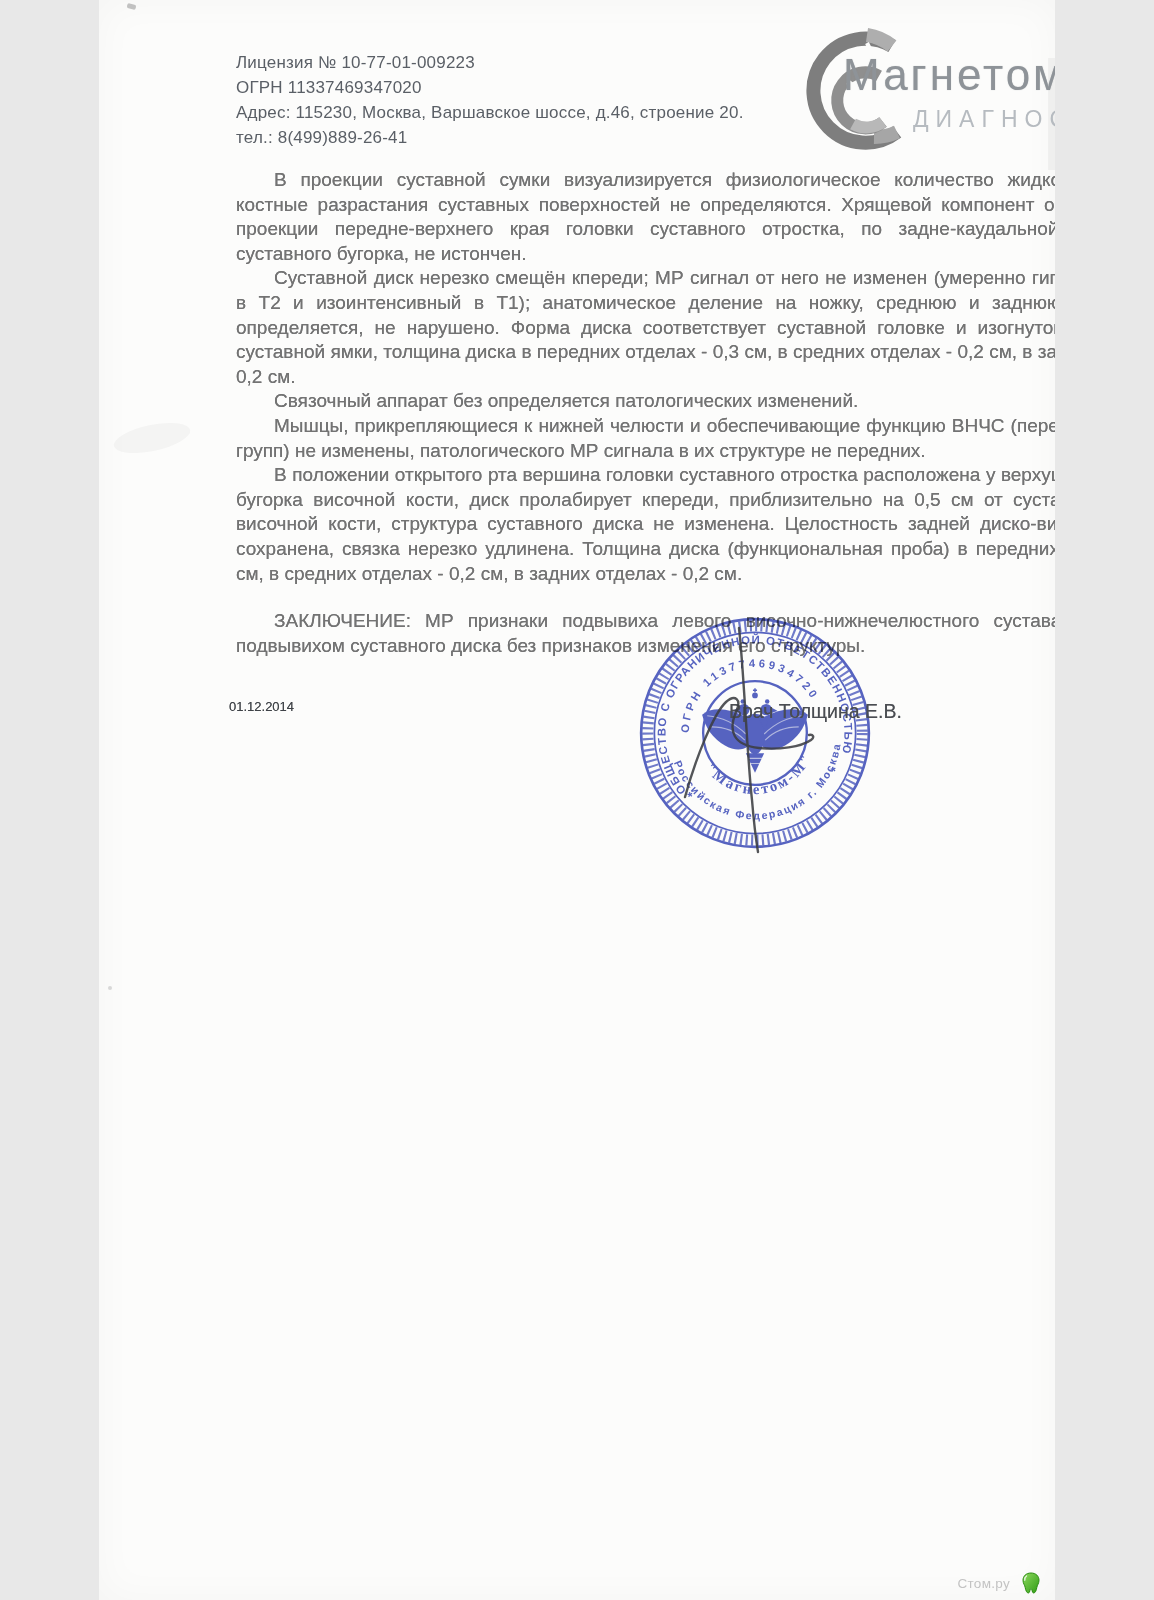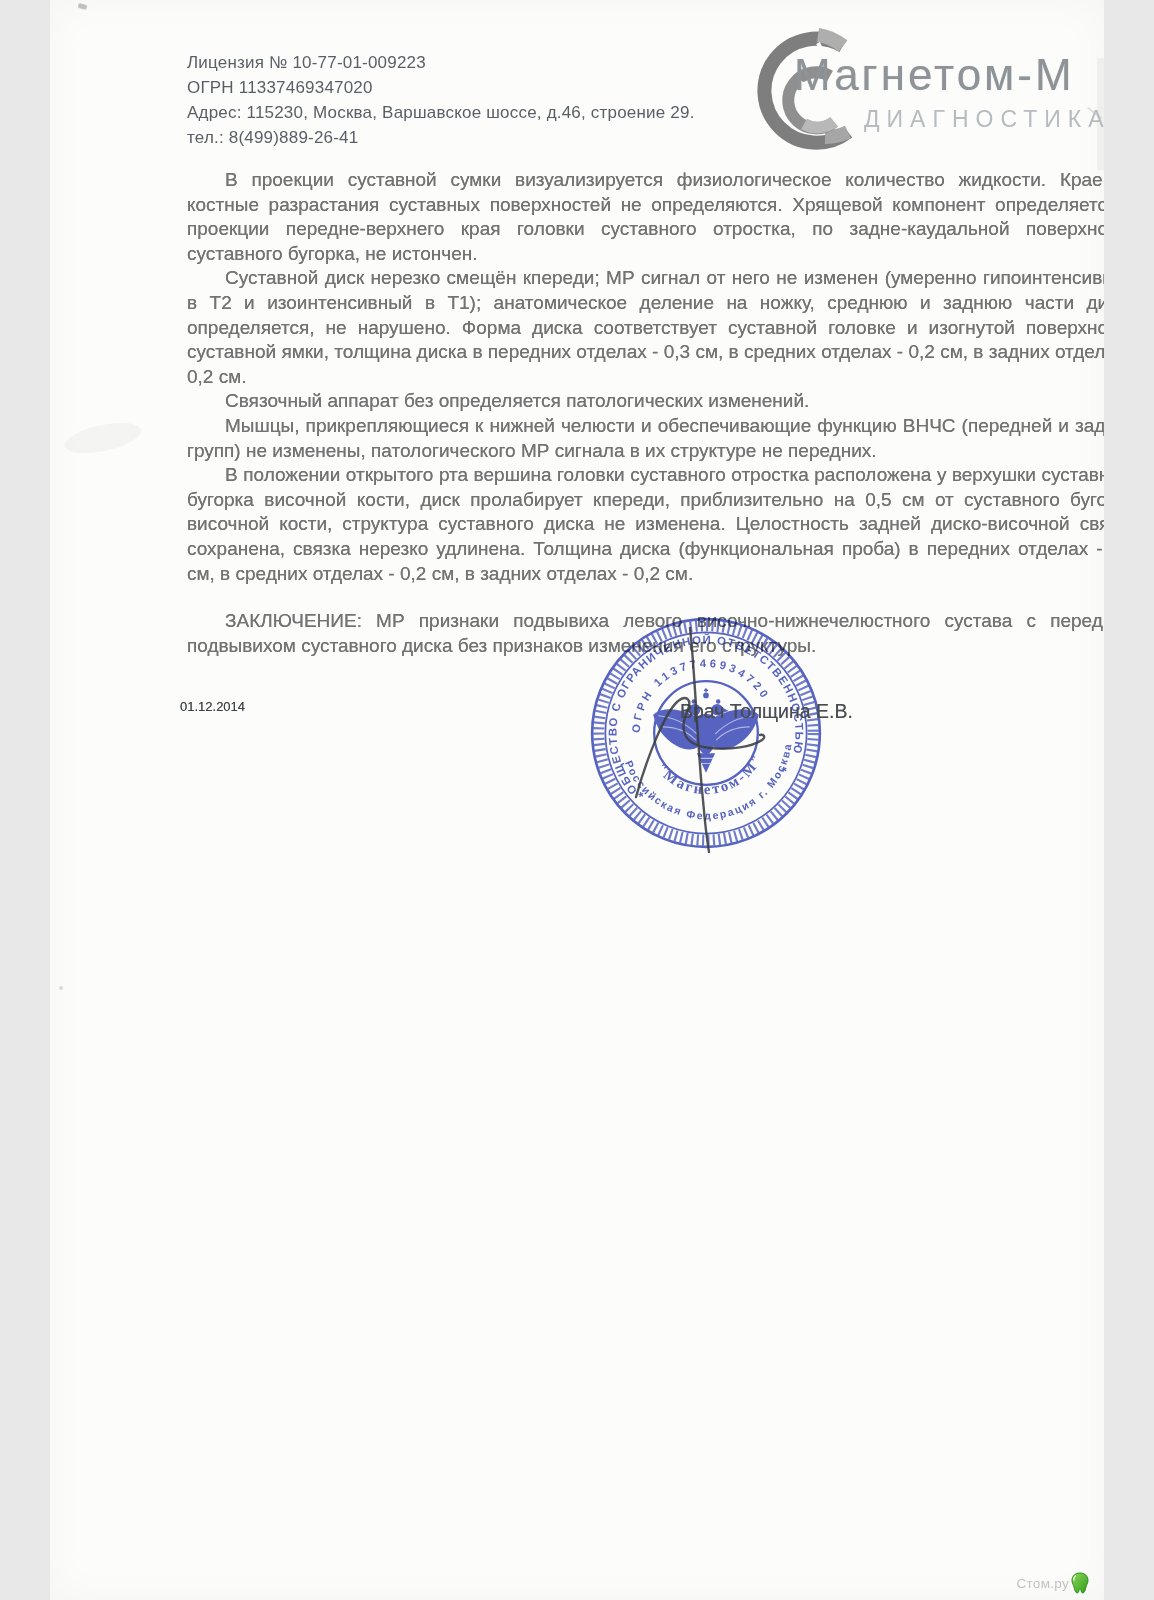--- a/index.html
+++ b/index.html
@@ -1,17 +1,17 @@
 <!DOCTYPE html>
 <html><head>
 <meta charset="utf-8">
 <style>
   html,body{margin:0;padding:0;background:#e8e8e8;}
   .page{
-    position:relative;width:1054px;height:1600px;margin:0 auto;
+    position:relative;width:956px;height:1600px;margin:0 auto;
     background:#fcfcfb;overflow:hidden;
     box-shadow:inset 0 0 40px rgba(0,0,0,0.03);
     font-family:"Liberation Sans",sans-serif;
   }
   
   .header-info{
     position:absolute;left:137px;top:50px;width:540px;
     color:#5a5f66;font-size:17px;line-height:25px;letter-spacing:.2px;
   }
   .header-info div{white-space:nowrap;}
@@ -50,21 +50,21 @@
   .stamp{
     position:absolute;left:533px;top:610px;width:246px;height:246px;
     mix-blend-mode:multiply;opacity:.93;filter:blur(.3px);z-index:4;
   }
   .signature{
     position:absolute;left:0;top:0;width:1154px;height:1600px;
     z-index:6;pointer-events:none;
   }
   
   .watermark{
-    position:absolute;right:14px;bottom:6px;display:flex;align-items:center;gap:1px;
+    position:absolute;right:14px;bottom:6px;display:flex;align-items:center;gap:11px;
   }
   .watermark-text{font-size:13.5px;color:#c3c3c3;letter-spacing:.3px;}
   
   .artifact{position:absolute;pointer-events:none;}
   .a1{left:14px;top:425px;width:78px;height:26px;border-radius:50%;
       background:rgba(80,80,80,.045);transform:rotate(-12deg);}
   .a2{left:9px;top:986px;width:4px;height:4px;border-radius:50%;background:rgba(60,60,60,.18);}
   .a3{left:1036px;top:112px;width:17px;height:2px;background:rgba(60,60,60,.14);transform:rotate(38deg);}
   .a4{left:28px;top:4px;width:9px;height:5px;background:rgba(50,50,50,.28);transform:rotate(14deg);border-radius:2px;}
   .a5{right:0px;top:58px;width:7px;height:112px;background:rgba(80,80,80,.06);}
@@ -76,21 +76,21 @@
 
   <div class="artifact a1"></div>
   <div class="artifact a2"></div>
   <div class="artifact a3"></div>
   <div class="artifact a4"></div>
   <div class="artifact a5"></div>
 
   <div class="header-info">
     <div>Лицензия № 10-77-01-009223</div>
     <div>ОГРН 11337469347020</div>
-    <div>Адрес: 115230, Москва, Варшавское шоссе, д.46, строение 29.</div>
+    <div>Адрес: 115230, Москва, Варшавское шоссе, д.46, строение 20.</div>
     <div>тел.: 8(499)889-26-41</div>
   </div>
 
   <div class="logo">
     <svg class="logo-mark" width="160" height="132" viewBox="0 0 160 132">
       <path d="M121 28 A52 52 0 1 0 126 114" fill="none" stroke="#7e7e7e" stroke-width="14"></path>
       <path d="M96 17 A52 52 0 0 1 121 28" fill="none" stroke="#aeaeae" stroke-width="14"></path>
       <path d="M103 119 A52 52 0 0 0 126 114" fill="none" stroke="#a6a6a6" stroke-width="14"></path>
       <path d="M108 58 A28 28 0 1 0 112 104" fill="none" stroke="#8f8f8f" stroke-width="12"></path>
       <path d="M82 106 A28 28 0 0 0 112 104" fill="none" stroke="#b8b8b8" stroke-width="12"></path>

